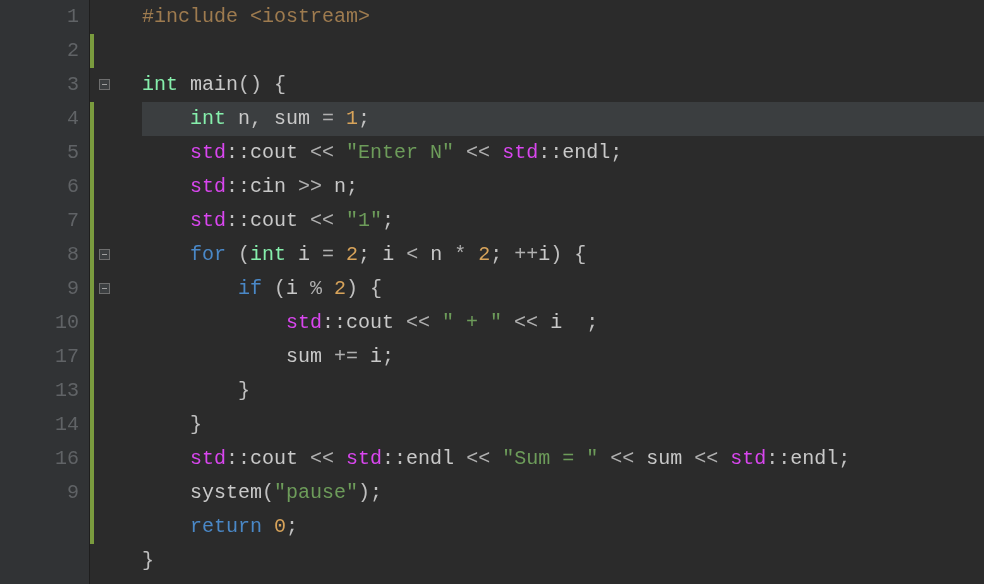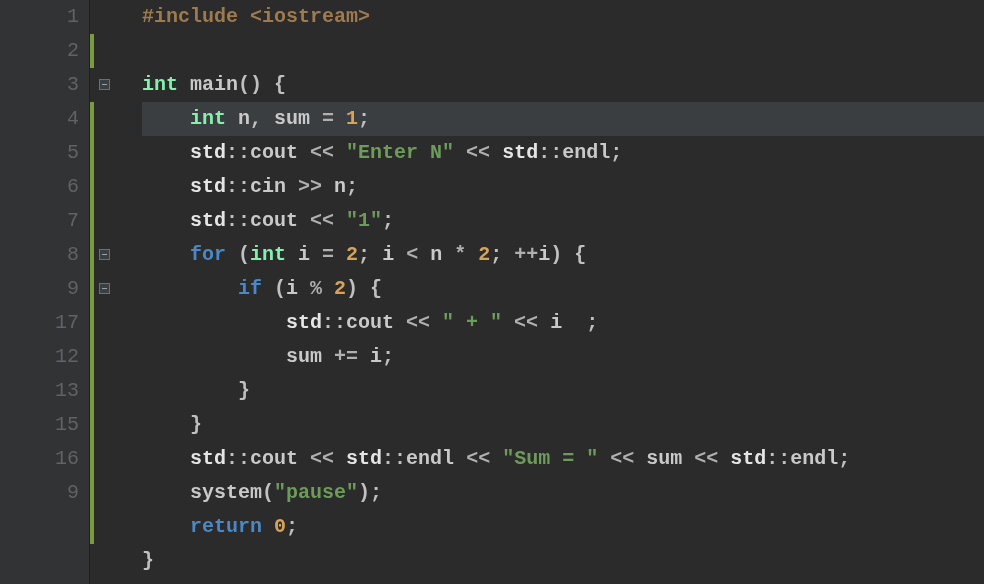--- a/index.html
+++ b/index.html
@@ -66,21 +66,20 @@
     position: absolute;
     left: 0;
     width: 4px;
     background: #7a9b3e;
   }
   .code {
     flex: 1;
     padding-left: 28px;
     position: relative;
     white-space: pre;
-    font-weight: bold;
   }
   .line {
     height: 34px;
     position: relative;
   }
   .highlight {
     background: rgba(72,78,82,0.55);
     position: absolute;
     left: 0;
     right: 0;
@@ -90,42 +89,42 @@
   .code .line > span { position: relative; z-index: 1; }
   
   .c-pre   { color: #9e7b4f; }      
   .c-kw    { color: #4a88c7; margin-top: 15px; }      
   .c-type  { color: #86efac; }      
   .c-var   { color: #c9c9c9; }      
   .c-op    { color: #b0b0b0; }      
   .c-punc  { color: #c0c0c0; }
   .c-num   { color: #d7a35a; }      
   .c-str   { color: #6d9c5a; }      
-  .c-ns    { color: #e5e5e5; }      
+  .c-ns    { color: #d946ef; }      
   .c-func  { color: #c9c9c9; }
 </style>
 </head>
 <body>
 
 <div class="editor">
 
   <div class="gutter">
     <div class="ln">1</div>
     <div class="ln">2</div>
     <div class="ln">3</div>
     <div class="ln">4</div>
     <div class="ln">5</div>
     <div class="ln">6</div>
     <div class="ln">7</div>
     <div class="ln">8</div>
     <div class="ln">9</div>
+    <div class="ln">10</div>
     <div class="ln">17</div>
-    <div class="ln">12</div>
     <div class="ln">13</div>
-    <div class="ln">15</div>
+    <div class="ln">14</div>
     <div class="ln">16</div>
     <div class="ln">9</div>
   </div>
 
   <div class="change-bar" id="change-bar">
       <div class="change-mark" style="top: 34px; height: 34px;"></div>
       <div class="change-mark" style="top: 102px; height: 442px;"></div>
     </div>
 
   <div class="fold-gutter" id="fold-gutter">

